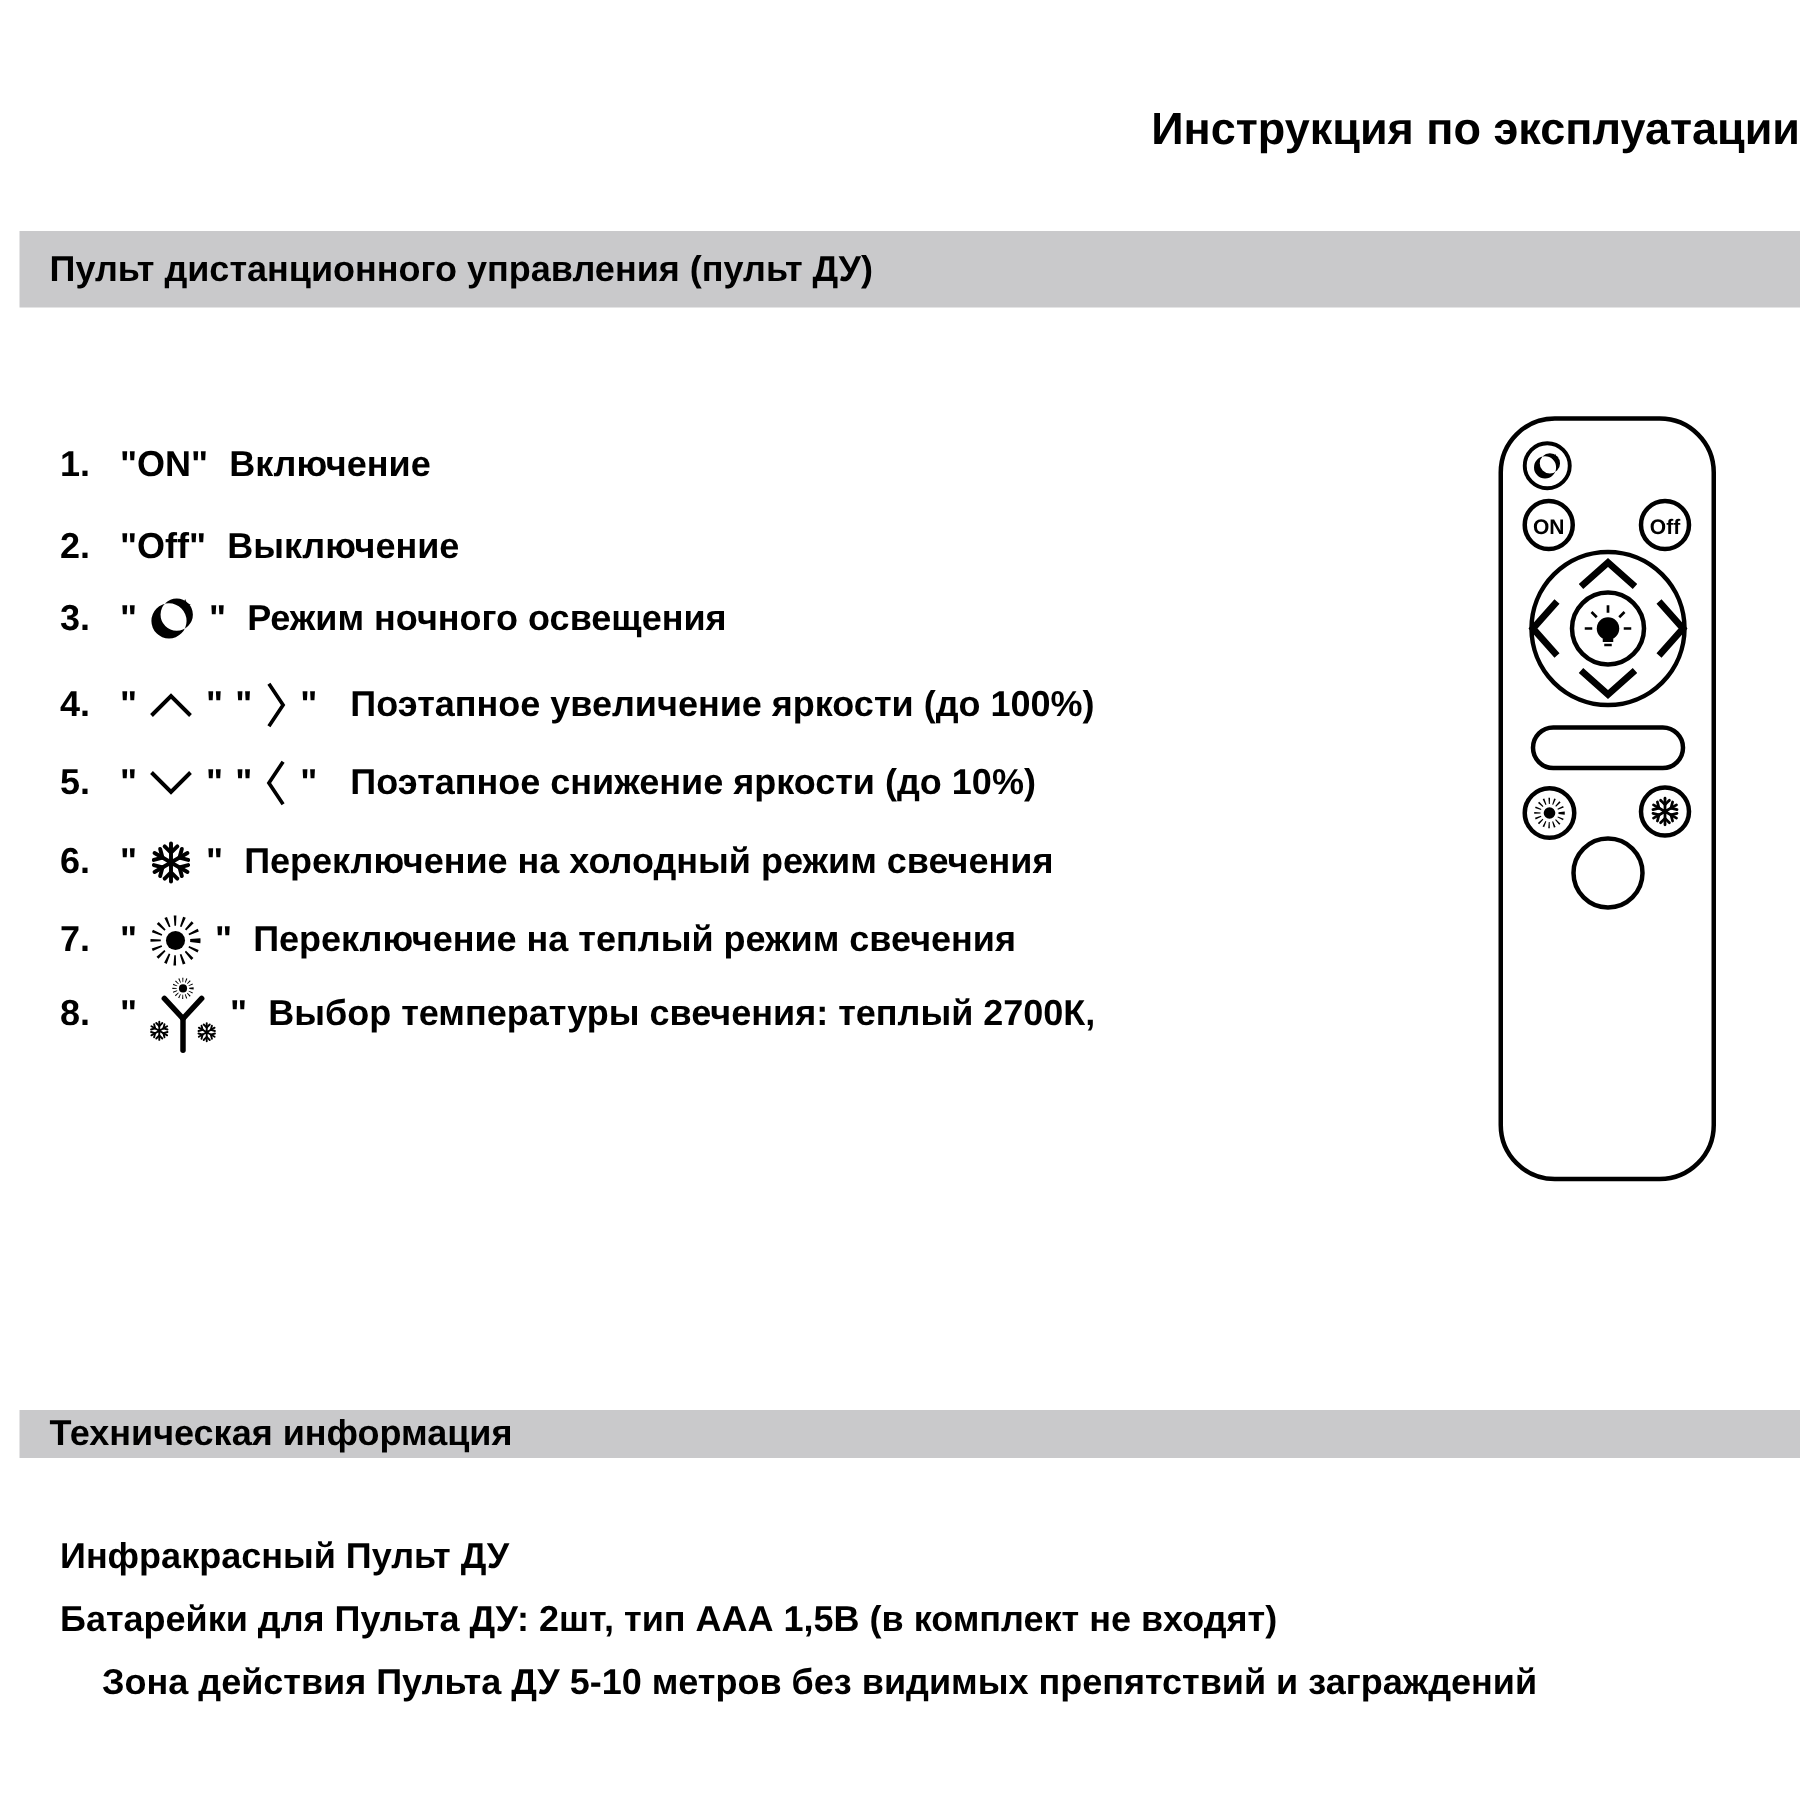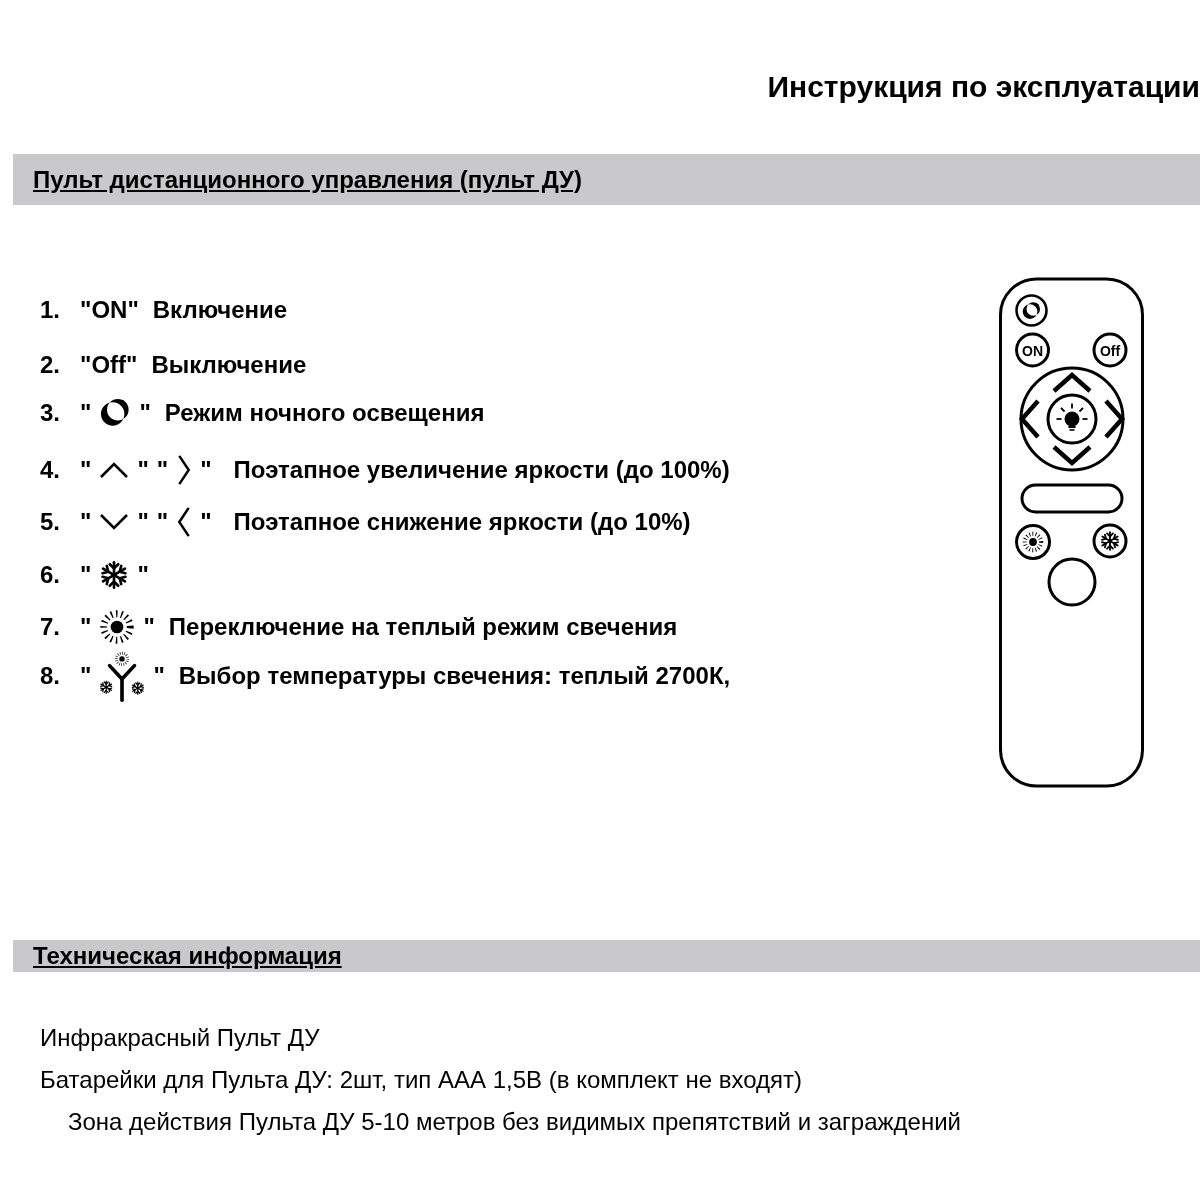--- a/index.html
+++ b/index.html
@@ -7,40 +7,40 @@
     width:1200px;height:1200px;position:relative;background:#ffffff;color:#000;
     font-family:"Liberation Sans",sans-serif;overflow:hidden;
   }
   .title{
     position:absolute;top:70px;left:0;width:100%;text-align:right;
     font-size:30px;font-weight:bold;
   }
   .bar{
     position:absolute;left:13px;right:0;height:51px;background:#c9c9cb;
     display:flex;align-items:center;padding-left:20px;box-sizing:border-box;
-    font-size:24px;font-weight:bold;text-decoration:underline;
+    font-size:24px;font-weight:bold;
   }
   #bar-remote{top:154px;}
   #bar-tech{top:940px;height:32px;}
   .li{
     position:absolute;left:40px;height:36px;display:flex;align-items:center;
     gap:8px;font-size:24px;font-weight:bold;white-space:nowrap;
   }
   .li .num{min-width:32px;}
   .li .lbl{margin-left:6px;}
   .li .lbl-far{margin-left:14px;}
   .icon{flex:0 0 auto;display:block;color:#000;}
   #li1{top:292px;} #li2{top:347px;} #li3{top:395px;} #li4{top:452px;}
   #li5{top:504px;} #li6{top:557px;} #li7{top:609px;}
   #li8{top:660px;height:auto;align-items:flex-start;}
   #li8 .num,#li8 .q{line-height:32px;}
   #li8 .icon{margin-top:-9px;}
   #li8 .lbl2{margin-left:6px;}
   #li8 .lbl2 span{display:block;line-height:32px;}
-  .tech-line{position:absolute;left:40px;font-size:24px;font-weight:normal;white-space:nowrap;}
+  .tech-line{position:absolute;left:40px;font-size:24px;font-weight:bold;white-space:nowrap;}
   #tech1{top:1024px;} #tech2{top:1066px;} #tech3{top:1108px;margin-left:28px;}
   .remote-svg{position:absolute;left:985px;top:265px;width:180px;height:530px;}
   .defs-svg{position:absolute;width:0;height:0;}
 </style>
 </head>
 <body>
 
 <svg class="defs-svg" xmlns="http://www.w3.org/2000/svg" aria-hidden="true">
   <defs>
     <symbol id="ic-moon" viewBox="0 0 34 32">
@@ -149,20 +149,21 @@
   <span class="lbl lbl-far">Поэтапное снижение яркости (до 10%)</span>
 </div>
 
 <div class="li" id="li6">
   <span class="num">6.</span>
   <span class="q">"</span>
   <svg class="icon" width="30" height="30">
       <use href="#ic-snow"></use>
     </svg>
   <span class="q">"</span>
+  <span class="lbl">Переключение на холодный режим свечения</span>
 </div>
 
 <div class="li" id="li7">
   <span class="num">7.</span>
   <span class="q">"</span>
   <svg class="icon" width="36" height="36">
       <use href="#ic-sun"></use>
     </svg>
   <span class="q">"</span>
   <span class="lbl">Переключение на теплый режим свечения</span>

